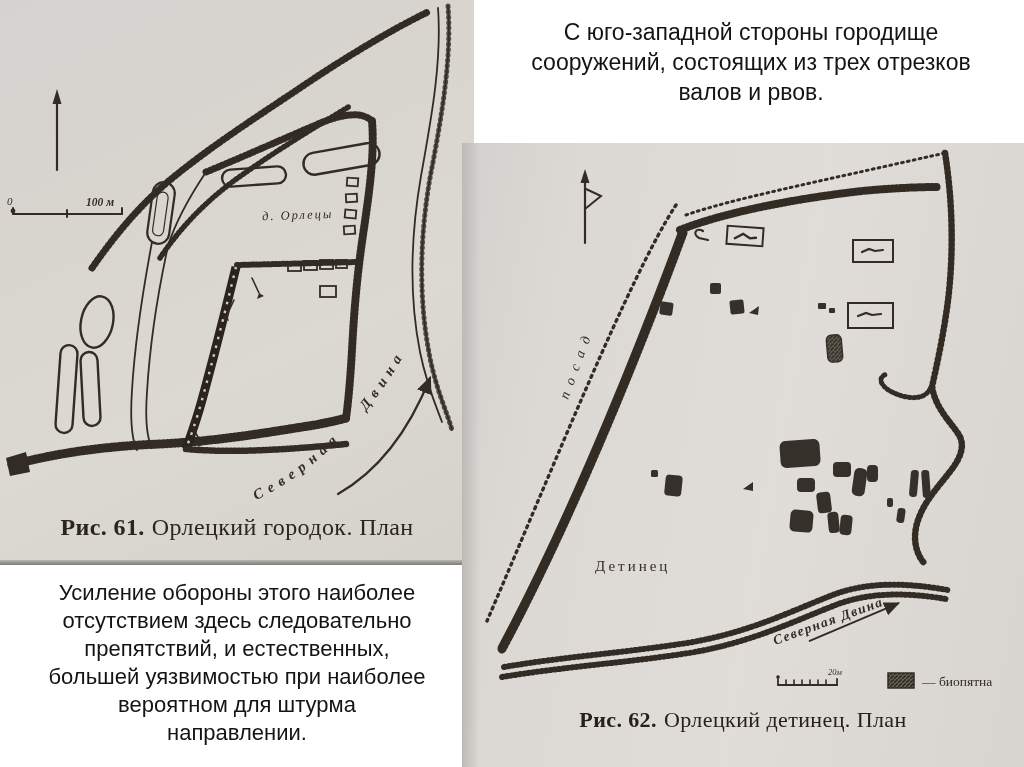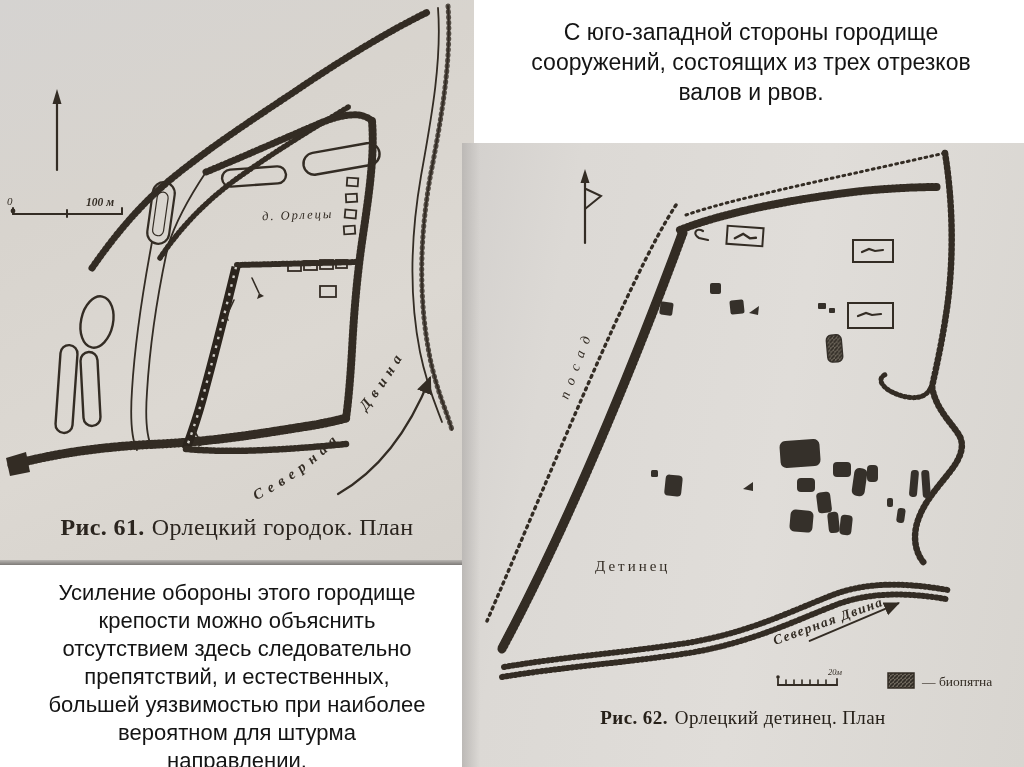--- a/index.html
+++ b/index.html
@@ -22,38 +22,37 @@
     background:linear-gradient(#b9b6b2,#7d7a77);}
   #scan-right{left:462px;top:143px;width:562px;height:624px;
     background:linear-gradient(100deg,#d3d0cd 0%,#dcd9d5 18%,#e0ddd9 55%,#d8d5d0 100%);}
   #scan-right::before{content:"";position:absolute;left:0;top:0;width:18px;height:100%;
     background:linear-gradient(90deg,#bcb9b6,rgba(188,185,182,0));}
   .scan svg{position:absolute;left:0;top:0;}
   
   .fig-caption{position:absolute;width:100%;text-align:center;
     font-family:"Liberation Serif",serif;color:#2b251f;}
   #caption61{top:514px;font-size:24px;letter-spacing:.4px;}
-  #caption62{top:564px;font-size:19px;letter-spacing:.4px;color:#262019;}
+  #caption62{top:564px;font-size:22px;letter-spacing:.4px;color:#262019;}
   .cap-prefix{font-weight:bold;margin-right:7px;}
   
   .ink{stroke:#332c24;fill:none;stroke-linecap:round;}
   .lbl{font-family:"Liberation Serif",serif;fill:#332c24;}
 </style>
 </head>
 <body>
 
 <div class="text-block" id="top-right-text">
   <div>С юго-западной стороны городище</div>
   <div>сооружений, состоящих из трех отрезков</div>
   <div>валов и рвов.</div>
 </div>
 
 <div class="text-block" id="bottom-left-text">
-  <div>Усиление обороны этого городище</div>
-  <div>крепости можно объяснить</div>
+  <div>Усиление обороны этого наиболее</div>
   <div>отсутствием здесь следовательно</div>
   <div>препятствий, и естественных,</div>
   <div>большей уязвимостью при наиболее</div>
   <div>вероятном для штурма</div>
   <div>направлении.</div>
 </div>
 
 <div class="scan" id="scan-left">
   <svg width="474" height="565" viewBox="0 0 474 565">
     <defs>

